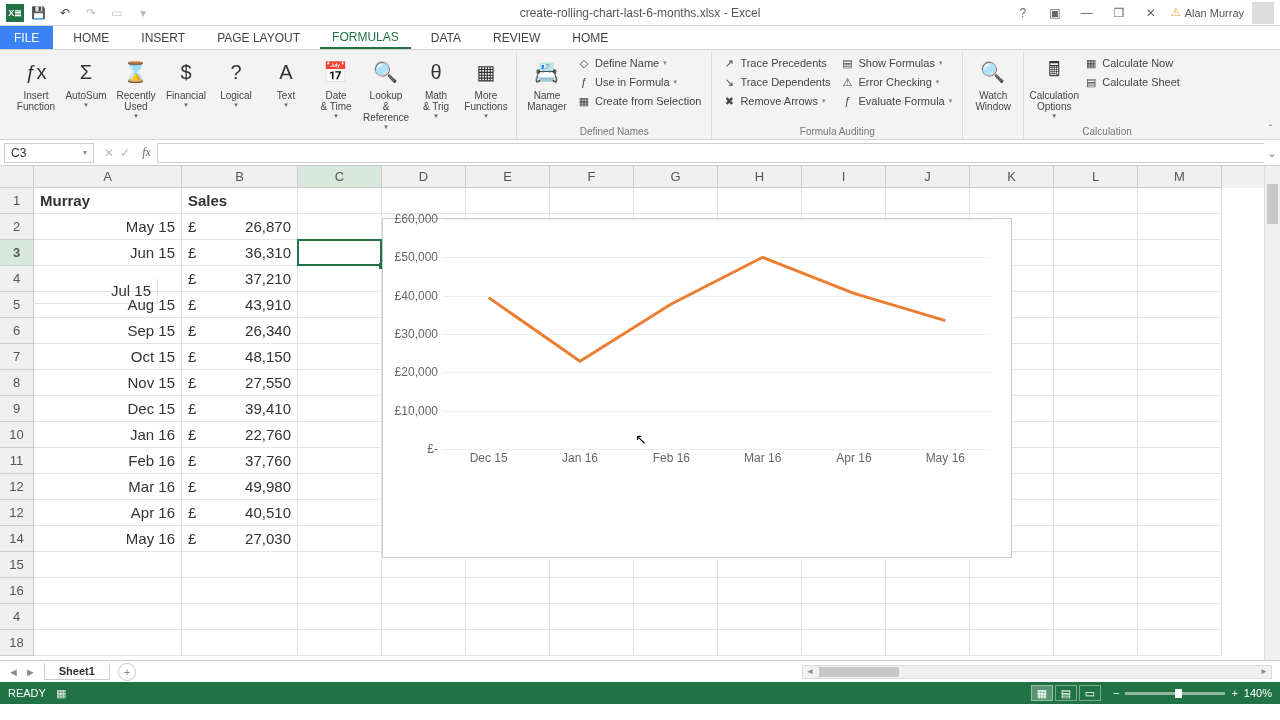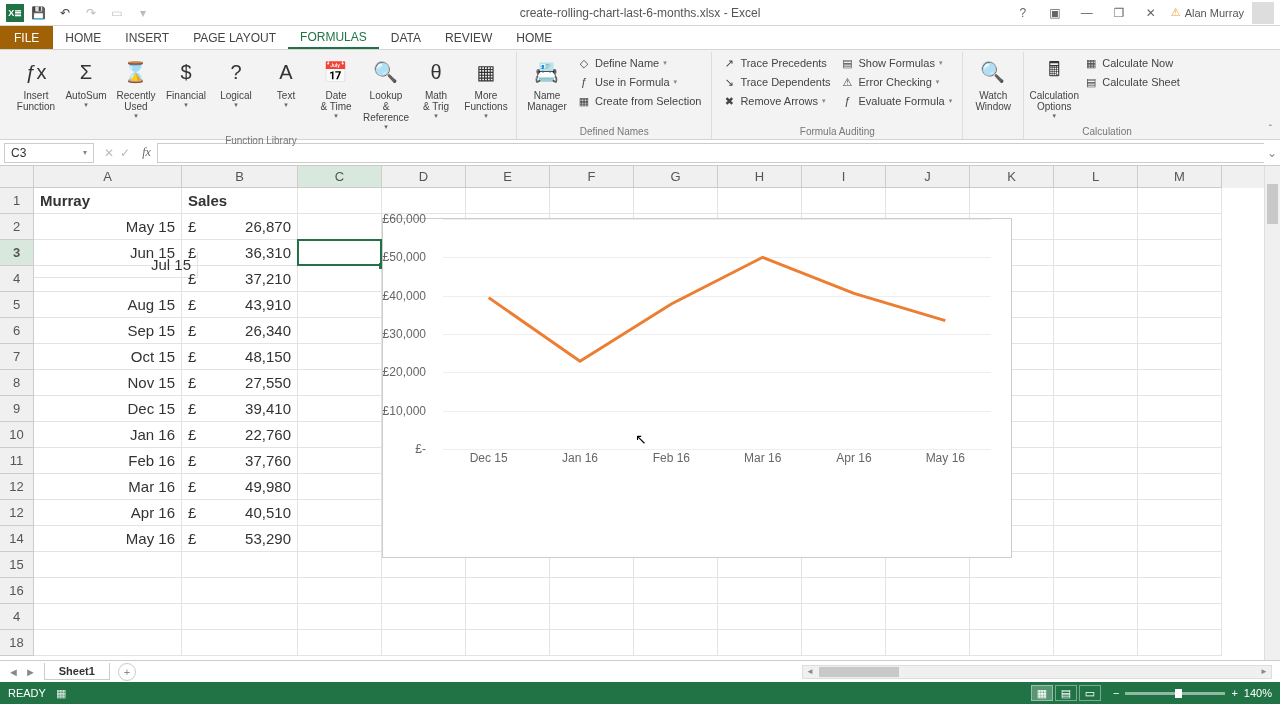--- a/index.html
+++ b/index.html
@@ -13,22 +13,22 @@
 .qat-btn.disabled { color: #bbb; }
 .title-center { position: absolute; left: 50%; transform: translateX(-50%); font-size: 12px; color: #555; }
 .winctrls { margin-left: auto; display: flex; align-items: center; gap: 8px; padding: 0 6px; }
 .winctrls .user { display: flex; align-items: center; gap: 4px; font-size: 11px; color: #555; }
 .winctrls .user .warn { color: #e8a33d; }
 .winctrls .avatar { width: 22px; height: 22px; background: #ddd; }
 .winbtn { width: 24px; height: 22px; display: flex; align-items: center; justify-content: center; color: #666; cursor: pointer; }
 
 
 .tabbar { height: 24px; display: flex; align-items: stretch; background: #fff; border-bottom: 1px solid #d4d4d4; }
-.filetab { background: #a16207; color: #fff; padding: 0 14px; display: flex; align-items: center; font-size: 12px; }
-.tab { padding: 0 12px; display: flex; align-items: center; color: #444; cursor: pointer; font-size: 12px; }
+.filetab { background: #3b82f6; color: #fff; padding: 0 14px; display: flex; align-items: center; font-size: 12px; }
+.tab { padding: 0 12px; display: flex; align-items: center; color: #444; cursor: pointer; font-size: 12px; margin-left: 8px; }
 .tab.active { color: #217346; border-bottom: 2px solid #217346; }
 
 
 .ribbon { height: 90px; background: #f3f3f3; border-bottom: 1px solid #d4d4d4; display: flex; padding: 2px 6px 0 6px; position: relative; }
 .rgroup { display: flex; flex-direction: column; border-right: 1px solid #ddd; padding: 0 6px; }
 .rgroup-body { flex: 1; display: flex; align-items: flex-start; gap: 2px; padding-top: 2px; }
 .rgroup-label { text-align: center; font-size: 10px; color: #777; padding: 2px 0; }
 .bigbtn { display: flex; flex-direction: column; align-items: center; width: 48px; cursor: pointer; padding: 2px 0; }
 .bigbtn .ico { width: 32px; height: 32px; display: flex; align-items: center; justify-content: center; font-size: 20px; }
 .bigbtn .lbl { font-size: 10px; text-align: center; line-height: 1.1; margin-top: 2px; color: #444; }
@@ -66,21 +66,21 @@
 .sel-outline { position: absolute; border: 2px solid #217346; pointer-events: none; }
 .sel-handle { position: absolute; width: 6px; height: 6px; background: #217346; }
 .vscroll { position: absolute; right: 0; top: 0; width: 16px; bottom: 0; background: #f0f0f0; border-left: 1px solid #ddd; }
 .vscroll .thumb { position: absolute; top: 18px; left: 2px; right: 2px; height: 40px; background: #c8c8c8; }
 
 
 .chartobj { position: absolute; background: #fff; border: 1px solid #ccc; }
 .chart-title { text-align: center; font-size: 18px; color: #555; padding: 8px 0 4px 0; }
 .plotarea { position: relative; margin: 0 20px 10px 60px; height: 250px; }
 .yaxis { position: absolute; left: -60px; top: 0; bottom: 20px; width: 55px; }
-.ytick { position: absolute; right: 12px; font-size: 12px; color: #666; transform: translateY(-50%); }
+.ytick { position: absolute; right: 0; font-size: 12px; color: #666; transform: translateY(-50%); }
 .xaxis { position: absolute; left: 0; right: 0; bottom: 0; height: 18px; display: flex; }
 .xtick { flex: 1; text-align: center; font-size: 12px; color: #666; }
 .gridline { position: absolute; left: 0; right: 0; border-top: 1px solid #eee; }
 .linesvg { position: absolute; left: 0; top: 0; right: 0; bottom: 20px; }
 .cursor-arrow { position: absolute; font-size: 14px; color: #000; pointer-events: none; }
 
 
 .sheetbar { height: 22px; border-top: 1px solid #ccc; display: flex; align-items: center; background: #fff; font-size: 11px; }
 .navtabs { display: flex; gap: 6px; padding: 0 8px; color: #888; }
 .sheettab { padding: 2px 14px; border: 1px solid #ccc; border-top: none; background: #fff; font-weight: bold; cursor: pointer; }
@@ -179,21 +179,20 @@
           <div class="ico">θ</div>
           <div class="lbl">Math<br>&amp; Trig</div>
           <div class="dd">▾</div>
         </div>
         <div class="bigbtn">
           <div class="ico">▦</div>
           <div class="lbl">More<br>Functions</div>
           <div class="dd">▾</div>
         </div>
       </div>
-    <div class="rgroup-label">Function Library</div>
   </div>
   <div class="rgroup">
     <div class="rgroup-body">
       <div class="bigbtn">
         <div class="ico">📇</div>
           <div class="lbl">Name Manager</div>
       </div>
       <div class="smallbtns" id="dn-items">
           <div class="smallbtn"><span class="si">◇</span>Define Name <span style="font-size:7px;color:#888">▾</span></div>
           <div class="smallbtn"><span class="si">ƒ</span>Use in Formula <span style="font-size:7px;color:#888">▾</span></div>
@@ -534,21 +533,21 @@
       <div class="cell date" style="left: 0px; top: 26px; width: 148px;">May 15</div>
       <div class="cell money" style="left: 148px; top: 26px; width: 116px;">
         <span class="cur">£</span>
         <span class="val">26,870</span>
       </div>
       <div class="cell date" style="left: 0px; top: 52px; width: 148px;">Jun 15</div>
       <div class="cell money" style="left: 148px; top: 52px; width: 116px;">
         <span class="cur">£</span>
         <span class="val">36,310</span>
       </div>
-      <div class="cell date" style="left: 0px; top: 64px; width: 164px;">Jul 15</div>
+      <div class="cell date" style="left: 0px; top: 90px; width: 124px;">Jul 15</div>
       <div class="cell money" style="left: 148px; top: 78px; width: 116px;">
         <span class="cur">£</span>
         <span class="val">37,210</span>
       </div>
       <div class="cell date" style="left: 0px; top: 104px; width: 148px;">Aug 15</div>
       <div class="cell money" style="left: 148px; top: 104px; width: 116px;">
         <span class="cur">£</span>
         <span class="val">43,910</span>
       </div>
       <div class="cell date" style="left: 0px; top: 130px; width: 148px;">Sep 15</div>
@@ -587,21 +586,21 @@
         <span class="val">49,980</span>
       </div>
       <div class="cell date" style="left: 0px; top: 312px; width: 148px;">Apr 16</div>
       <div class="cell money" style="left: 148px; top: 312px; width: 116px;">
         <span class="cur">£</span>
         <span class="val">40,510</span>
       </div>
       <div class="cell date" style="left: 0px; top: 338px; width: 148px;">May 16</div>
       <div class="cell money" style="left: 148px; top: 338px; width: 116px;">
         <span class="cur">£</span>
-        <span class="val">53,290</span>
+        <span class="val">27,030</span>
       </div>
     </div>
   <div class="sel-outline" id="selout" style="left: 297px; top: 73px; width: 85px; height: 27px;"></div>
   <div class="sel-handle" id="selhandle" style="left: 379px; top: 97px;"></div>
 
   <div class="chartobj" id="chartobj" style="left: 382px; top: 52px; width: 630px; height: 340px;">
     <div class="plotarea" id="plotarea">
         <div class="gridline" style="top: 0px;"></div>
         <div class="gridline" style="top: 38.3333px;"></div>
         <div class="gridline" style="top: 76.6667px;"></div>

